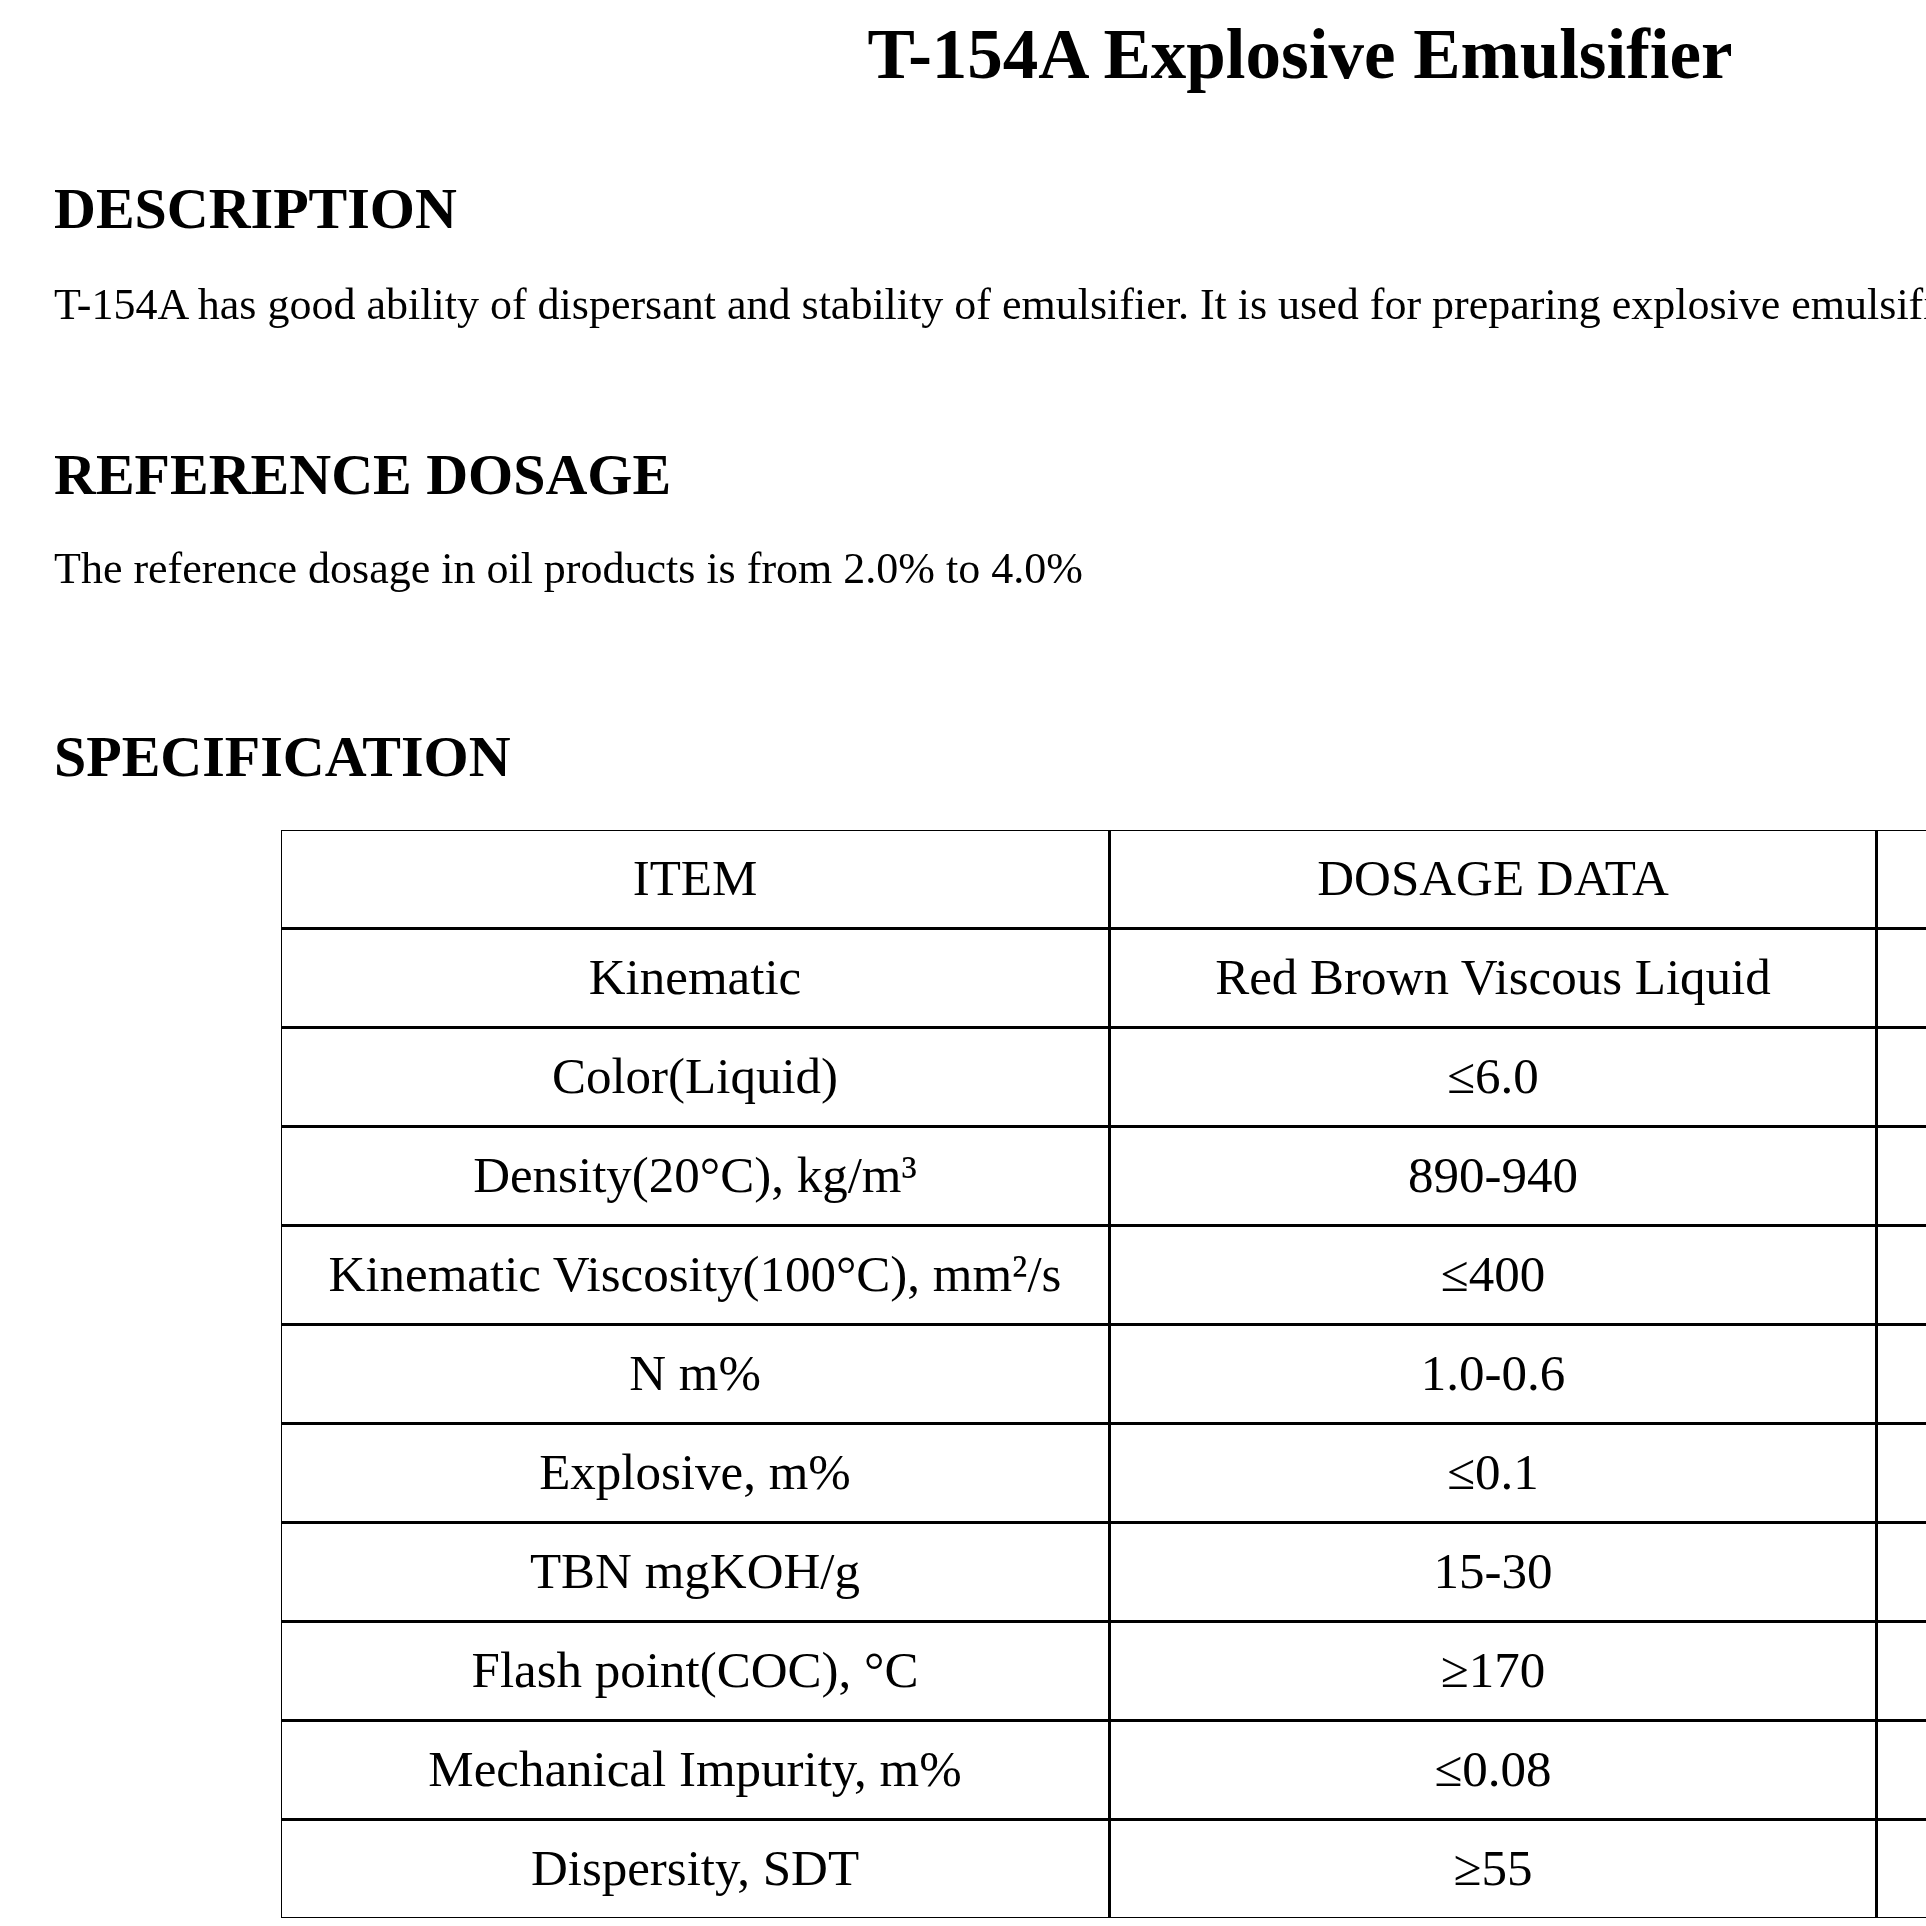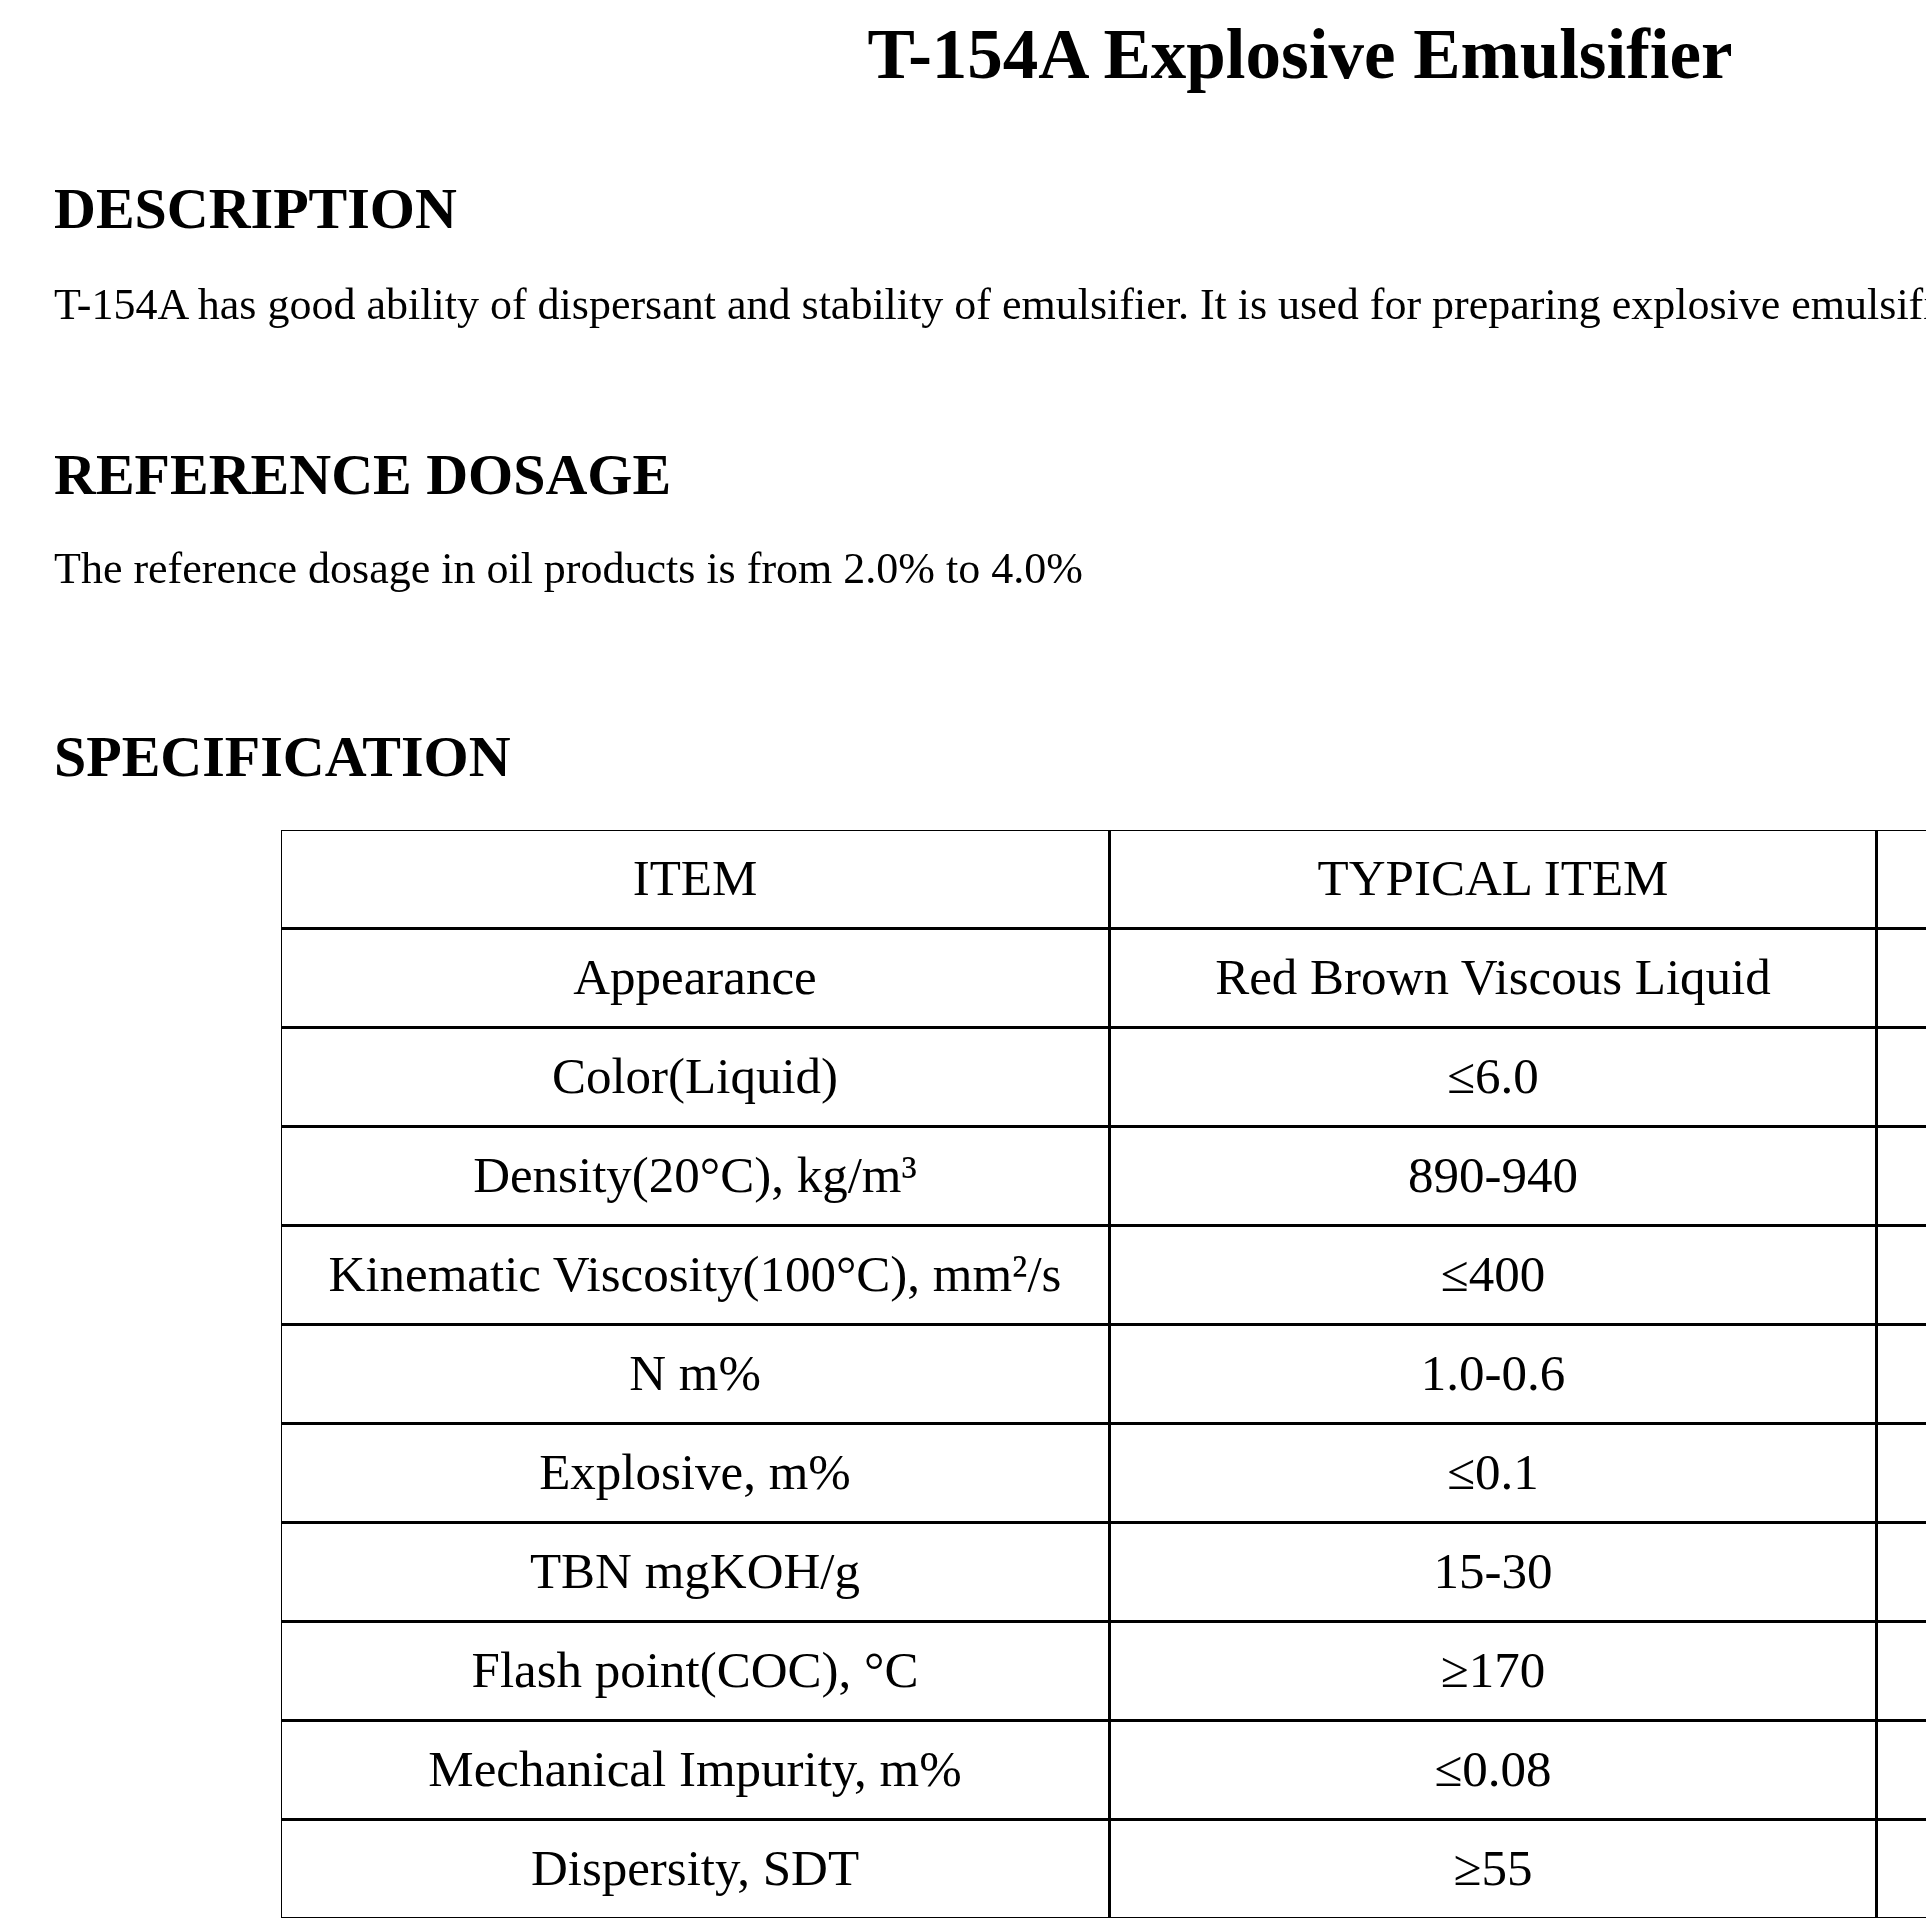--- a/index.html
+++ b/index.html
@@ -80,25 +80,25 @@
 
   <table class="spec">
     <colgroup>
       <col style="width:828px">
       <col style="width:767px">
       <col style="width:478px">
     </colgroup>
     <tbody>
       <tr>
         <th>ITEM</th>
-        <th>TYPICAL ITEM</th>
+        <th>DOSAGE DATA</th>
         <th>TEST METHOD</th>
       </tr>
       <tr>
-        <td>Appearance</td>
+        <td>Kinematic</td>
         <td>Red Brown Viscous Liquid</td>
         <td>Visual</td>
       </tr>
       <tr>
         <td>Color(Liquid)</td>
         <td>≤6.0</td>
         <td>GB/T6540</td>
       </tr>
       <tr>
         <td>Density(20°C), kg/m³</td>

